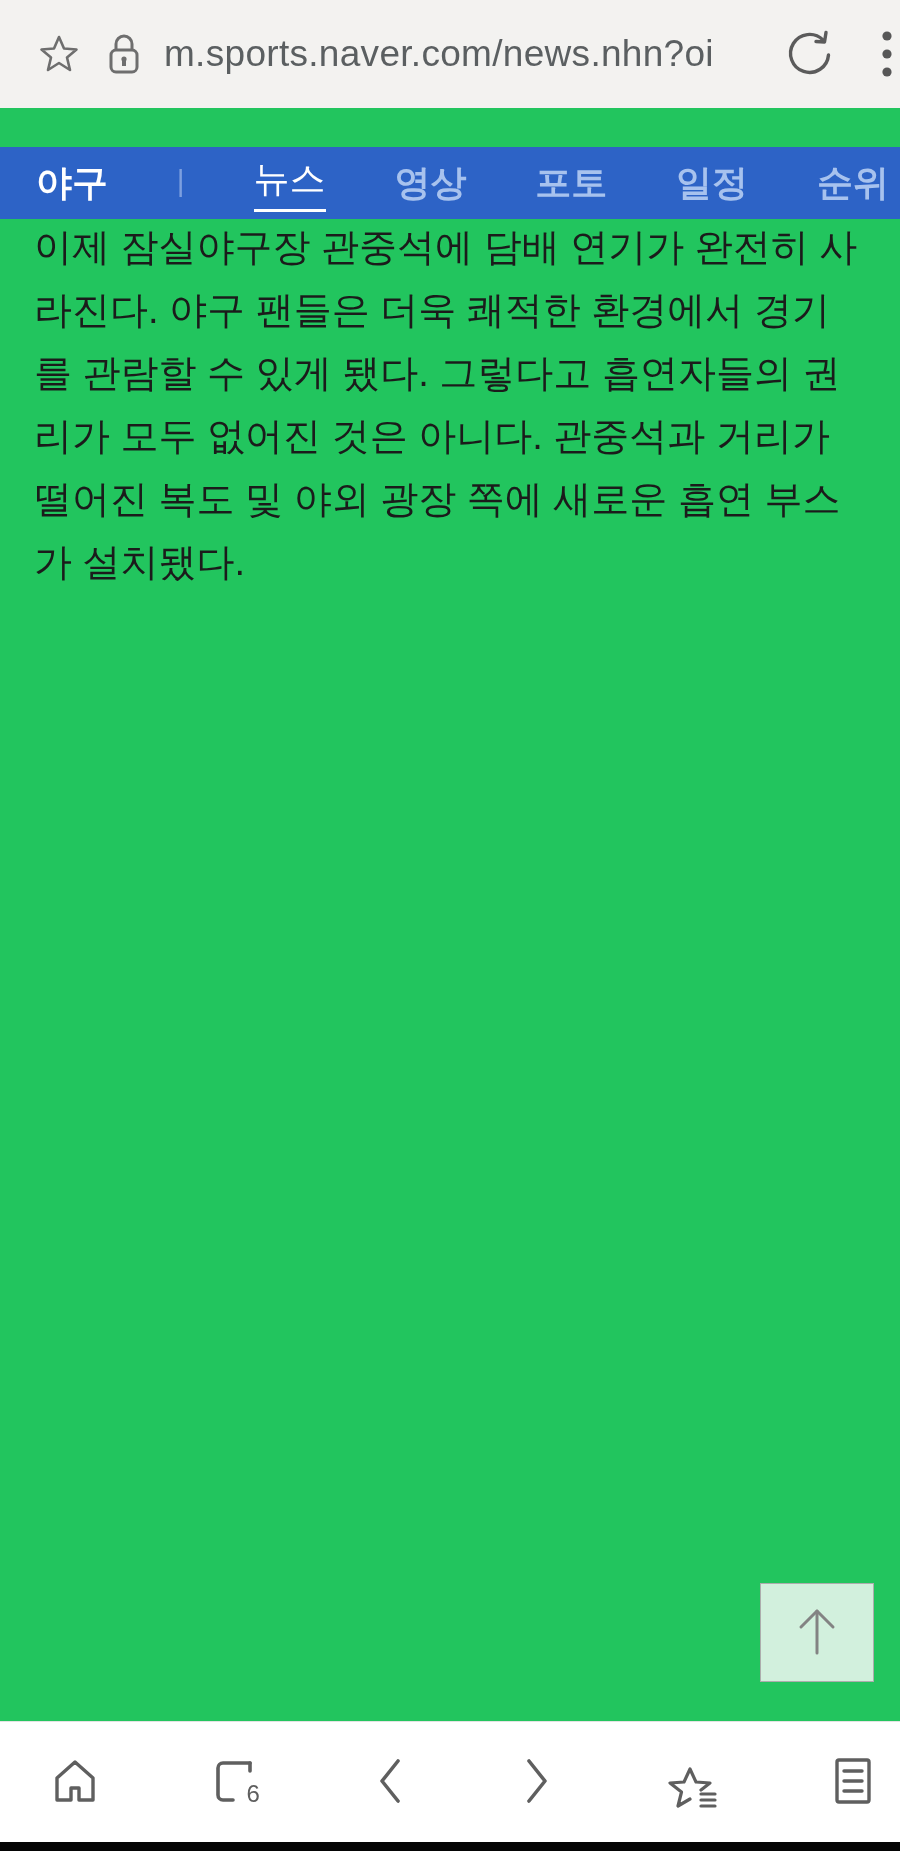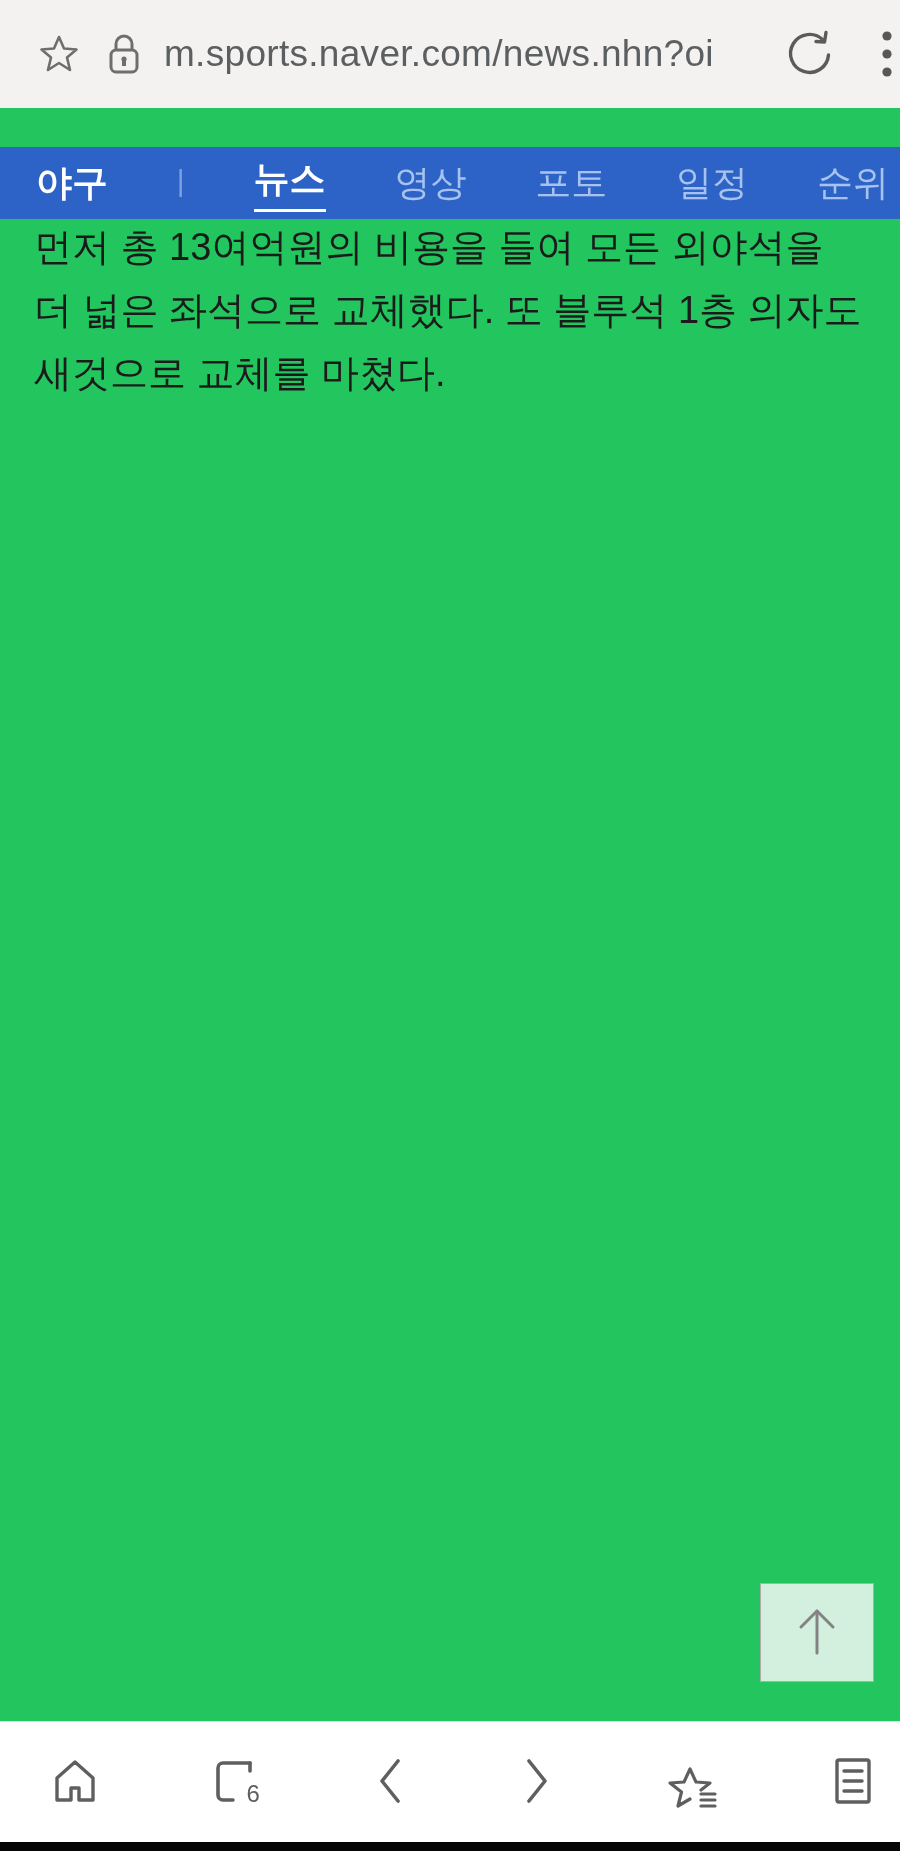--- a/index.html
+++ b/index.html
@@ -25,22 +25,22 @@
   
   .sport-nav{
     position:absolute;top:108px;left:0;right:0;height:72px;
     background:#2d63c6;display:flex;align-items:center;
     justify-content:space-between;padding:0 36px;box-sizing:border-box;
     font-size:36px;
     margin-top:39px;
   }
   .sport-nav .category{color:#ffffff;font-weight:bold;}
   .sport-nav .nav-divider{color:#7d9fdf;font-size:30px;transform:translateY(-2px);}
-  .sport-nav .tab{color:#a7c2ee;text-decoration:none;}
-  .sport-nav .tab.active{color:#ffffff;font-weight:bold;border-bottom:3px solid #ffffff;padding-bottom:5px;}
+  .sport-nav .tab{color:#a7c2ee;text-decoration:none;font-weight:bold;}
+  .sport-nav .tab.active{color:#ffffff;font-weight:normal;border-bottom:3px solid #ffffff;padding-bottom:5px;}
   
   .content{
     position:absolute;top:180px;left:0;right:0;bottom:0;
     padding:36px 34px 0;box-sizing:border-box;
     font-size:38px;line-height:63px;color:#1b1b1b;
     word-break:keep-all;
   }
   .content p{margin:0 0 100px;white-space:pre-line;}
   .content p:last-child{margin-bottom:0;}
   
@@ -109,23 +109,26 @@
     <span class="category">야구</span>
     <span class="nav-divider">|</span>
     <span class="tab active">뉴스</span>
     <span class="tab">영상</span>
     <span class="tab">포토</span>
     <span class="tab">일정</span>
     <span class="tab">순위</span>
   </div>
 
   <div class="content">
-    <p>먼저 총 13여억원의 비용을 들여 모든 외야석을
-더 넓은 좌석으로 교체했다. 또 블루석 1층 의자도
-새것으로 교체를 마쳤다.</p>
+    <p>이제 잠실야구장 관중석에 담배 연기가 완전히 사
+라진다. 야구 팬들은 더욱 쾌적한 환경에서 경기
+를 관람할 수 있게 됐다. 그렇다고 흡연자들의 권
+리가 모두 없어진 것은 아니다. 관중석과 거리가
+떨어진 복도 및 야외 광장 쪽에 새로운 흡연 부스
+가 설치됐다.</p>
   </div>
 
   <div class="scrollbar-thumb"></div>
 
   <div class="scroll-top">
     <span>
       <svg width="60" height="64" viewBox="0 0 60 64" fill="none" stroke="#838383" stroke-width="3" stroke-linecap="round" stroke-linejoin="round">
         <line x1="30" y1="12" x2="30" y2="54"></line>
         <polyline points="14 28 30 12 46 28"></polyline>
       </svg>

